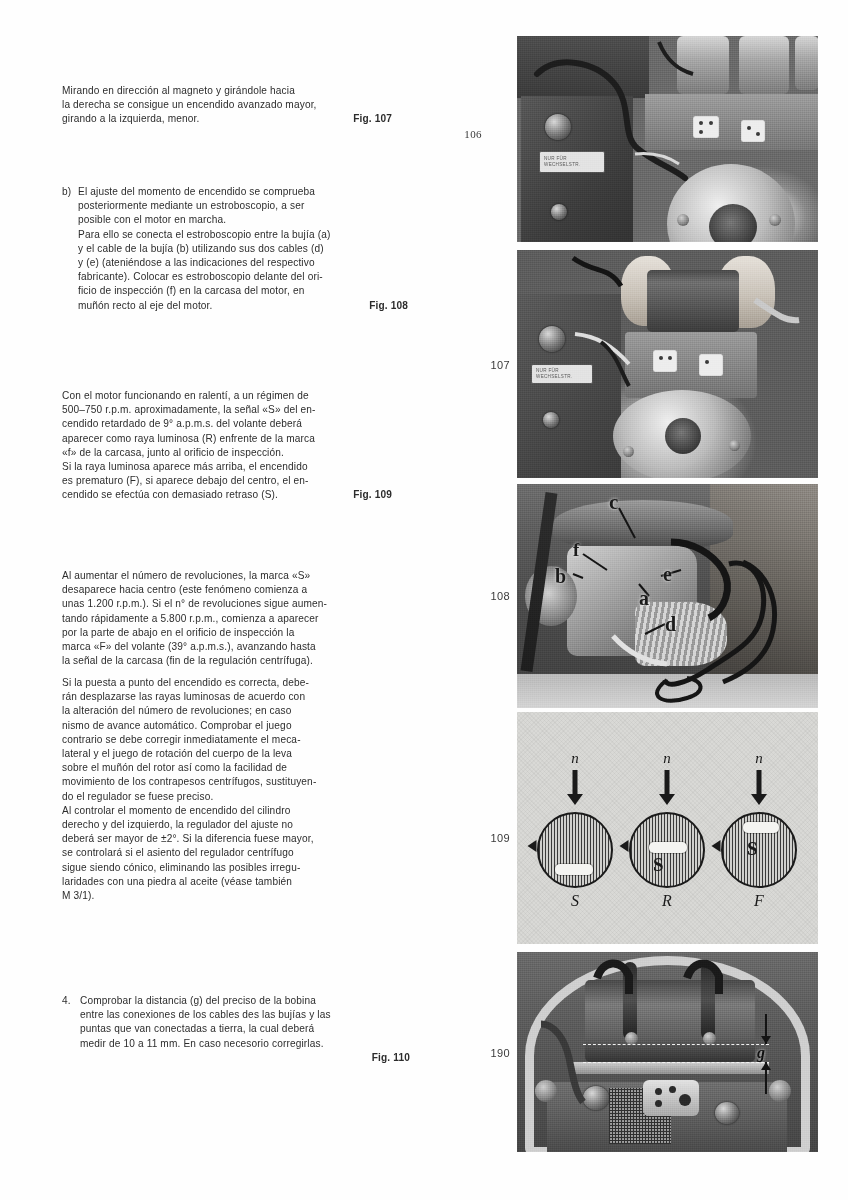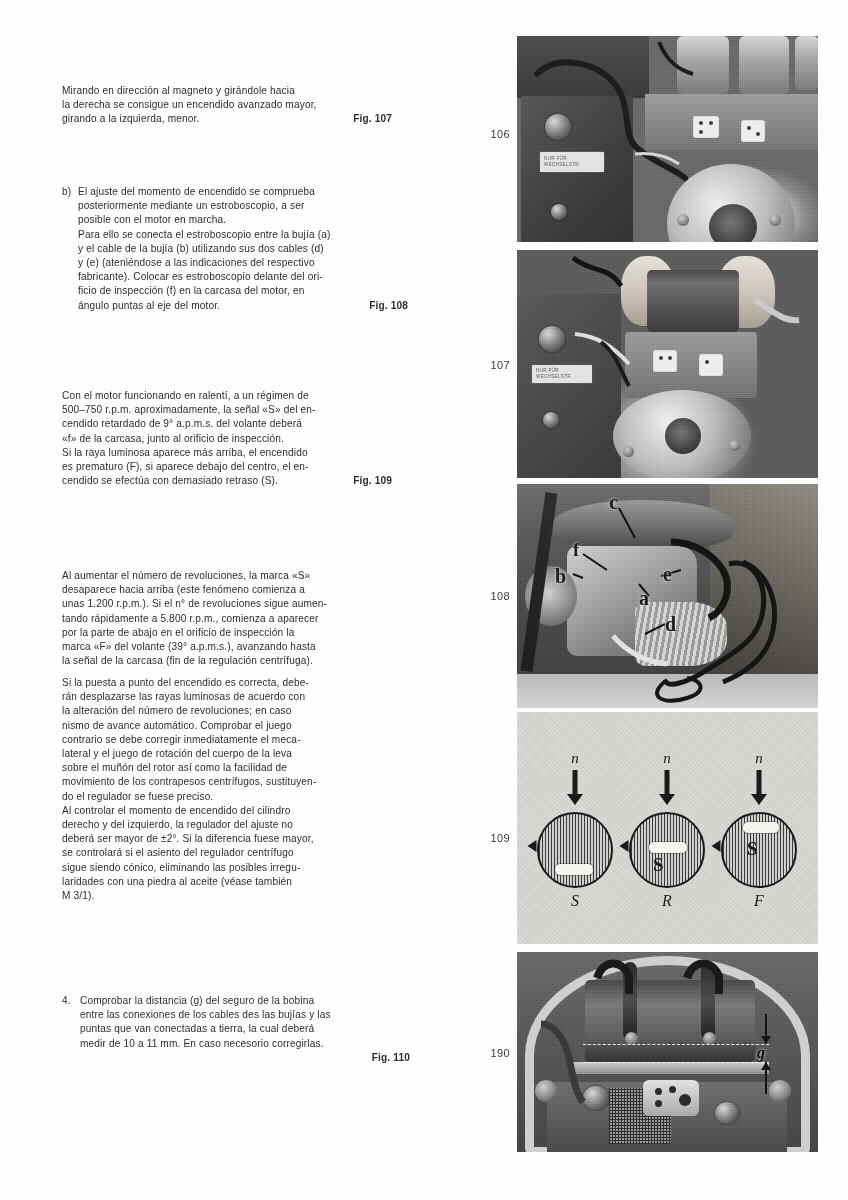--- a/index.html
+++ b/index.html
@@ -310,41 +310,42 @@
       <span class="marker">b)</span>
       <div>El ajuste del momento de encendido se comprueba</div>
       <div>posteriormente mediante un estroboscopio, a ser</div>
       <div>posible con el motor en marcha.</div>
       <div>Para ello se conecta el estroboscopio entre la bujía (a)</div>
       <div>y el cable de la bujía (b) utilizando sus dos cables (d)</div>
       <div>y (e) (ateniéndose a las indicaciones del respectivo</div>
       <div>fabricante). Colocar es estroboscopio delante del ori-</div>
       <div>ficio de inspección (f) en la carcasa del motor, en</div>
       <div class="lastline">
-        <span class="txt">ángulo puntas al eje del motor.</span>
+        <span class="txt">muñón recto al eje del motor.</span>
         <span class="figref">Fig. 108</span>
       </div>
     </div>
 
     <div class="para" id="para3" style="top:389px;">
       <div>Con el motor funcionando en ralentí, a un régimen de</div>
       <div>500–750 r.p.m. aproximadamente, la señal «S» del en-</div>
       <div>cendido retardado de 9° a.p.m.s. del volante deberá</div>
+      <div>aparecer como raya luminosa (R) enfrente de la marca</div>
       <div>«f» de la carcasa, junto al orificio de inspección.</div>
       <div>Si la raya luminosa aparece más arriba, el encendido</div>
       <div>es prematuro (F), si aparece debajo del centro, el en-</div>
       <div class="lastline">
         <span class="txt">cendido se efectúa con demasiado retraso (S).</span>
         <span class="figref">Fig. 109</span>
       </div>
     </div>
 
     <div class="para" id="para4" style="top:569px;">
       <div>Al aumentar el número de revoluciones, la marca «S»</div>
-      <div>desaparece hacia arriba (este fenómeno comienza a</div>
+      <div>desaparece hacia centro (este fenómeno comienza a</div>
       <div>unas 1.200 r.p.m.). Si el n° de revoluciones sigue aumen-</div>
       <div>tando rápidamente a 5.800 r.p.m., comienza a aparecer</div>
       <div>por la parte de abajo en el orificio de inspección la</div>
       <div>marca «F» del volante (39° a.p.m.s.), avanzando hasta</div>
       <div>la señal de la carcasa (fin de la regulación centrífuga).</div>
     </div>
 
     <div class="para" id="para5" style="top:676px;">
       <div>Si la puesta a punto del encendido es correcta, debe-</div>
       <div>rán desplazarse las rayas luminosas de acuerdo con</div>
@@ -359,29 +360,29 @@
       <div>derecho y del izquierdo, la regulador del ajuste no</div>
       <div>deberá ser mayor de ±2°. Si la diferencia fuese mayor,</div>
       <div>se controlará si el asiento del regulador centrífugo</div>
       <div>sigue siendo cónico, eliminando las posibles irregu-</div>
       <div>laridades con una piedra al aceite (véase también</div>
       <div>M 3/1).</div>
     </div>
 
     <div class="para indent" id="para6" style="top:994px;padding-left:18px;">
       <span class="marker">4.</span>
-      <div>Comprobar la distancia (g) del seguro de la bobina</div>
+      <div>Comprobar la distancia (g) del preciso de la bobina</div>
       <div>entre las conexiones de los cables des las bujías y las</div>
       <div>puntas que van conectadas a tierra, la cual deberá</div>
       <div>medir de 10 a 11 mm. En caso necesorio corregirlas.</div>
       <div class="figline">Fig. 110</div>
     </div>
   </div>
 
-  <div class="fignum" style="left:470px;top:128px;">106</div>
+  <div class="fignum" style="left:442px;top:128px;font-family:Liberation Serif, serif;">106</div>
   <div class="fignum" style="left:470px;top:359px;">107</div>
   <div class="fignum" style="left:470px;top:590px;">108</div>
   <div class="fignum" style="left:470px;top:832px;">109</div>
   <div class="fignum" style="left:470px;top:1047px;">190</div>
 
   <div class="panel" id="p106">
     <div class="p106-topbar"></div>
     <div class="p106-leftbox"></div>
     <div class="knob" style="left:28px;top:78px;width:26px;height:26px;"></div>
     <div class="knob" style="left:34px;top:168px;width:16px;height:16px;"></div>

